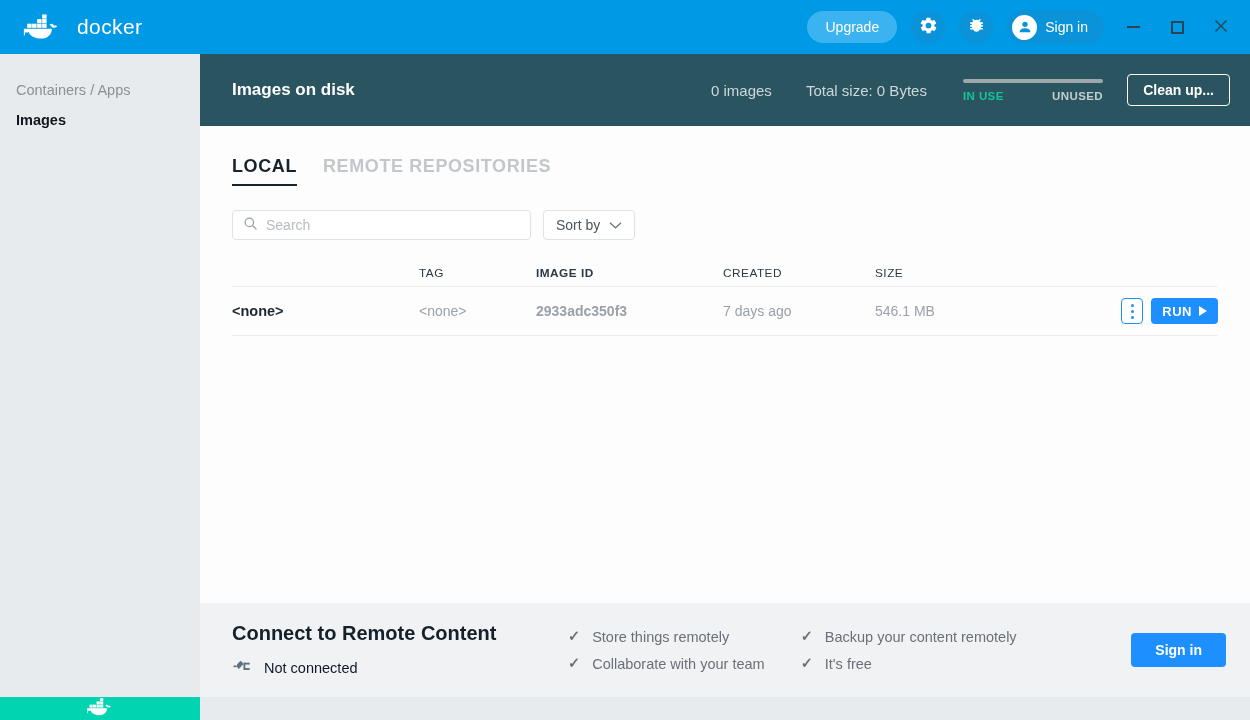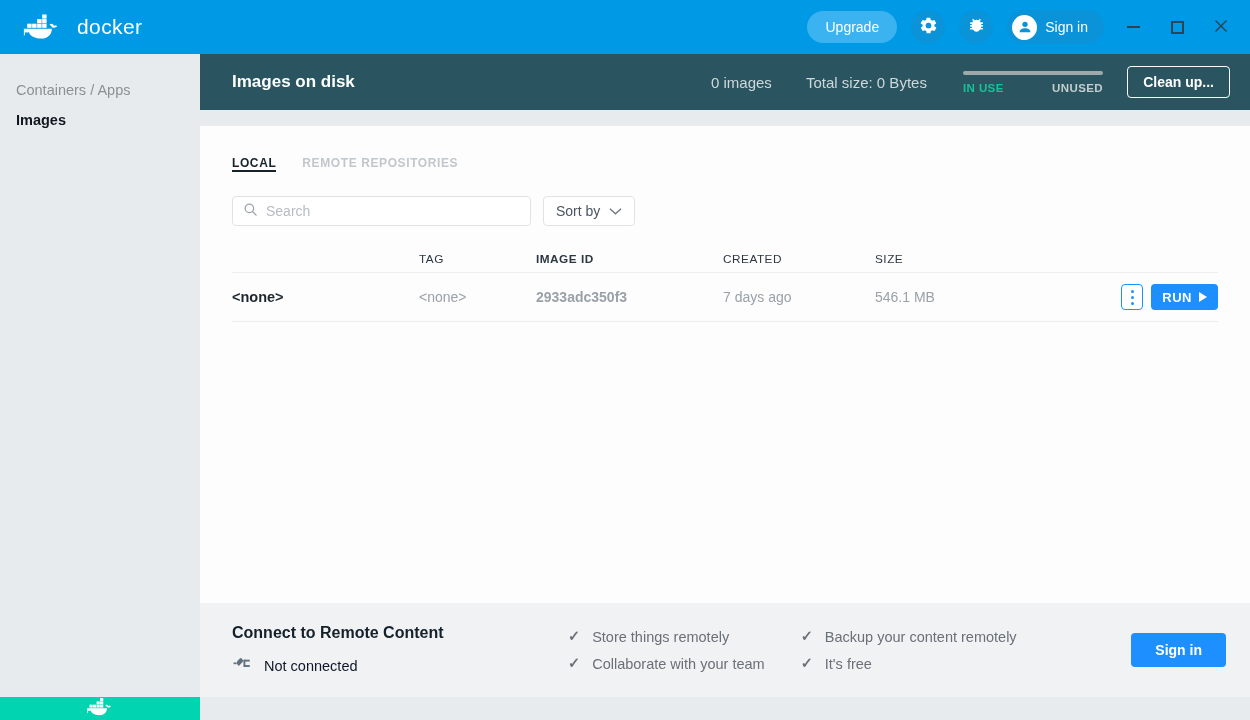--- a/index.html
+++ b/index.html
@@ -66,21 +66,21 @@
   }
   .side-item {
     font-size: 14.5px; color: #8a9096;
     padding: 5px 0 5px 16px; cursor: pointer; line-height: 20px;
   }
   .side-item.active { color: #11181f; font-weight: bold; }
 
   
   .headerbar {
     position: absolute; top: 54px; left: 200px;
-    width: 1050px; height: 56px;
+    width: 1050px; height: 72px;
     background: #2a5460;
     display: flex; align-items: center;
   }
   .header-title {
     color: #ffffff; font-size: 17px; font-weight: bold; margin-left: 32px;
   }
   .hdr-stat {
     color: #cdd8da; font-size: 15px;
   }
   .hdr-images { position: absolute; left: 511px; }
@@ -106,22 +106,22 @@
   }
 
   
   .main {
     position: absolute; top: 126px; left: 200px;
     width: 1050px; height: 477px;
     background: #fdfdfd;
   }
   .tabs { display: flex; gap: 26px; padding: 30px 0 0 32px; }
   .tab {
-    font-size: 12px; letter-spacing: .6px; color: #c2c7cb;
-    cursor: pointer; font-weight: bold;
+    font-size: 18px; letter-spacing: .6px; color: #c2c7cb;
+    padding-bottom: 7px; cursor: pointer; font-weight: bold;
     border-bottom: 2px solid transparent;
   }
   .tab.active { color: #16222c; border-bottom-color: #16222c; }
 
   .filters { display: flex; gap: 12px; padding: 24px 0 0 32px; }
   .search-box {
     width: 299px; height: 30px;
     border: 1px solid #dfe3e6; border-radius: 4px; background: #fff;
     display: flex; align-items: center; padding: 0 10px; gap: 8px;
   }
@@ -174,21 +174,21 @@
   }
 
   
   .promo {
     position: absolute; top: 603px; left: 200px;
     width: 1050px; height: 94px;
     background: #f1f2f4;
     display: flex; align-items: center;
   }
   .promo-left { margin-left: 32px; width: 330px; }
-  .promo-title { font-size: 16px; font-weight: bold; color: #14202a; }
+  .promo-title { font-size: 20px; font-weight: bold; color: #14202a; }
   .promo-status { display: flex; align-items: center; gap: 12px; margin-top: 13px; }
   .promo-status span { font-size: 14.5px; color: #0f172a; }
   .promo-col { display: flex; flex-direction: column; gap: 11px; }
   .promo-col.c2 { margin-left: 6px; }
   .promo-col.c3 { margin-left: 36px; }
   .promo-feat { display: flex; align-items: center; gap: 12px; }
   .promo-feat span { font-size: 14.5px; color: #6a7077; }
   .check {
     color: #22b14c; font-size: 17px; font-weight: bold; line-height: 1;
   }

